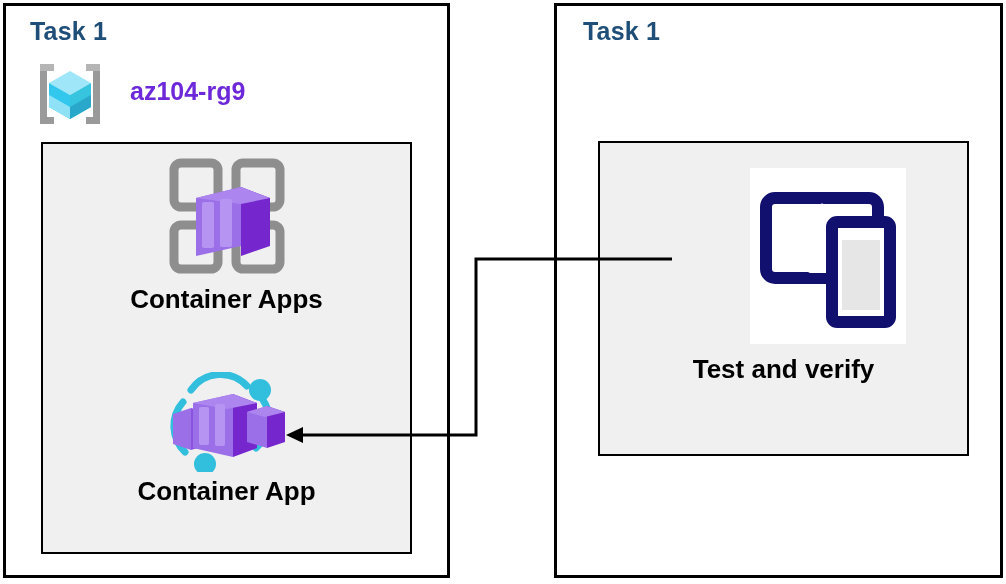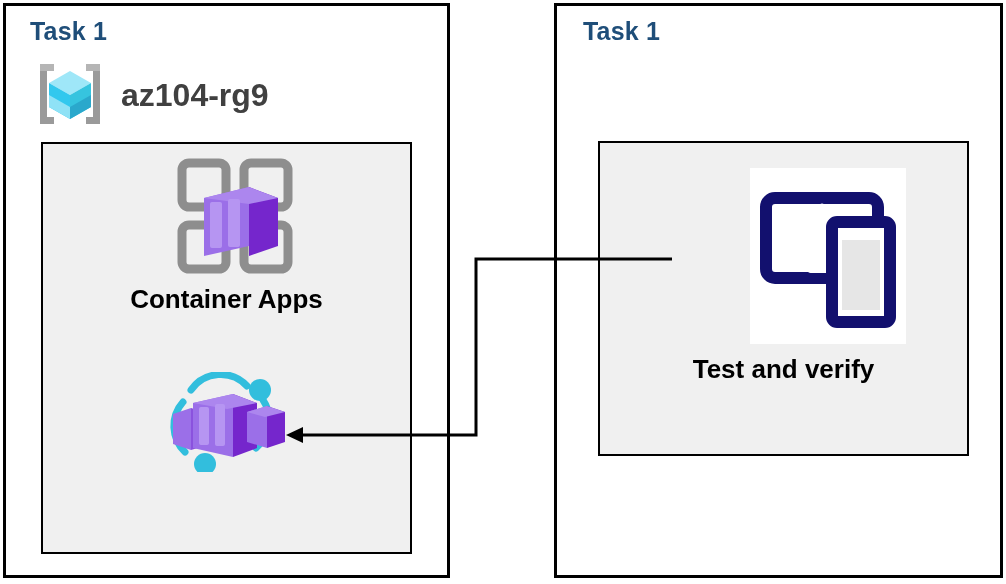--- a/index.html
+++ b/index.html
@@ -13,30 +13,30 @@
   #task2-panel{left:554px;top:3px;width:449px;height:575px;}
 
   .task-title{position:absolute;font-size:25px;font-weight:bold;color:#1F4E79;
               letter-spacing:0.2px;white-space:nowrap;}
   #task1-title{left:30px;top:17px;}
   #task2-title{left:583px;top:17px;}
 
   
   #rg-row{position:absolute;left:34px;top:58px;width:300px;height:74px;}
   #rg-icon{position:absolute;left:0px;top:0px;width:72px;height:72px;}
-  #rg-name{position:absolute;left:87px;top:19px;font-size:32px;font-weight:bold;
-           color:#404040;white-space:nowrap;}
+  #rg-name{position:absolute;left:96px;top:19px;font-size:25px;font-weight:bold;
+           color:#6d28d9;white-space:nowrap;}
 
   
   .inner-panel{position:absolute;background:#F0F0F0;border:2px solid #000000;box-sizing:border-box;}
   #task1-inner{left:41px;top:142px;width:371px;height:412px;}
   #task2-inner{left:598px;top:141px;width:371px;height:315px;}
 
   
-  #cae-block{position:absolute;left:41px;top:150px;width:371px;height:210px;padding-left:16px;}
+  #cae-block{position:absolute;left:41px;top:150px;width:371px;height:210px;}
   #cae-icon{position:absolute;left:calc(50% - 62px);top:4px;width:124px;height:124px;}
   #cae-label{position:absolute;left:0;top:134px;width:371px;text-align:center;
              font-size:26px;font-weight:bold;color:#000000;line-height:31px;}
 
   #ca-block{position:absolute;left:41px;top:372px;width:371px;height:170px;}
   #ca-icon{position:absolute;left:calc(50% - 66px);top:0px;width:132px;height:100px;}
   #ca-label{position:absolute;left:0;top:104px;width:371px;text-align:center;
             font-size:26px;font-weight:bold;color:#000000;line-height:31px;}
 
   
@@ -127,20 +127,21 @@
         <path d="M72 22 L96 31 L96 76 L72 85 Z" fill="#7526CC"></path>
         <path d="M32 31 L72 22 L96 31 L66 37 Z" fill="#AC86EE"></path>
         <rect x="38" y="35" width="10" height="38" rx="2" fill="#B695F2"></rect>
         <rect x="54" y="32" width="10" height="42" rx="2" fill="#B695F2"></rect>
 
         <path d="M86 40 L106 34 L106 76 L86 70 Z" fill="#9B6FE8"></path>
         <path d="M106 34 L124 40 L124 70 L106 76 Z" fill="#7526CC"></path>
         <path d="M86 40 L106 34 L124 40 L104 45 Z" fill="#AC86EE"></path>
       </svg>
     </div>
+    <div id="ca-label">Container App</div>
   </div>
 
   <div class="task-panel" id="task2-panel"></div>
   <div class="task-title" id="task2-title">Task 1</div>
 
   <div class="inner-panel" id="task2-inner"></div>
 
   <div id="tv-block">
     <div id="tv-icon-bg">
       <svg id="tv-icon" viewBox="0 0 156 176" width="156" height="176">

